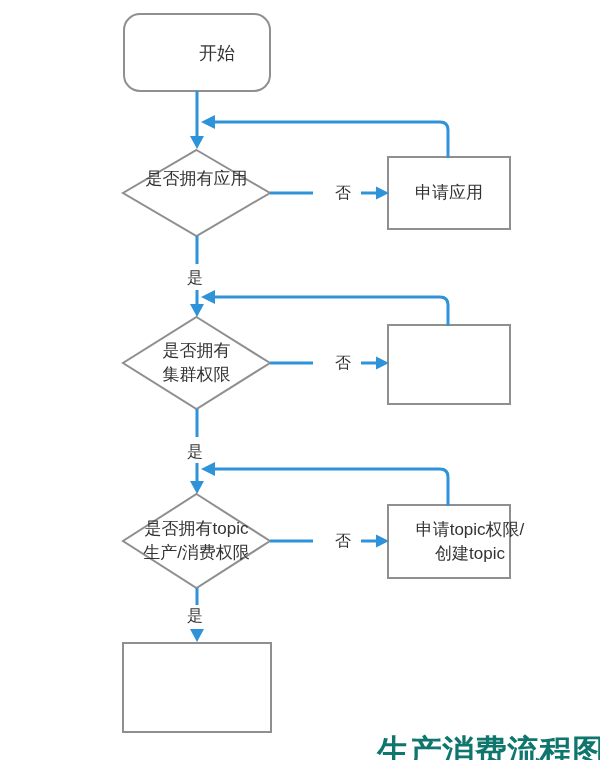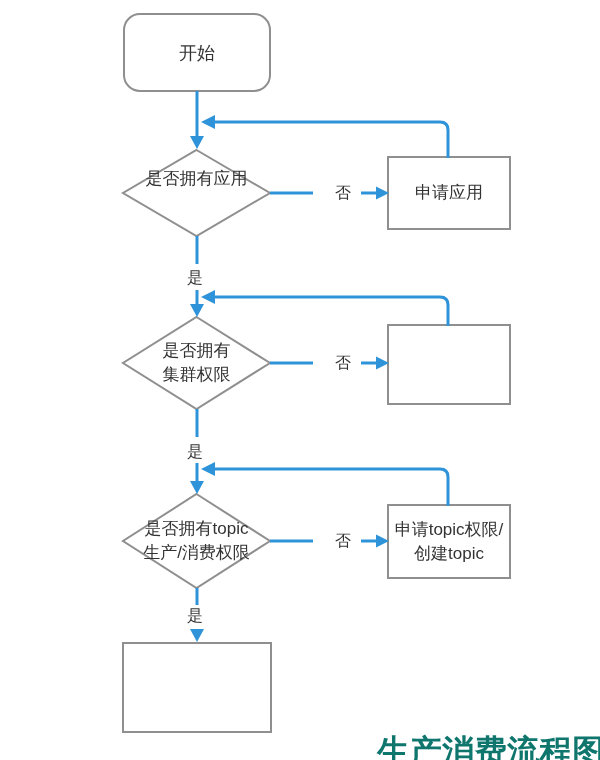--- a/index.html
+++ b/index.html
@@ -117,34 +117,34 @@
       <polygon points="197,317 190,304 204,304"></polygon>
       <polygon points="201,297 215,290 215,304"></polygon>
       <polygon points="389,363 376,356.5 376,369.5"></polygon>
       <polygon points="197,494 190,481 204,481"></polygon>
       <polygon points="201,469 215,462 215,476"></polygon>
       <polygon points="389,541 376,534.5 376,547.5"></polygon>
       <polygon points="197,642 190,629 204,629"></polygon>
     </g>
   </svg>
 
-  <div class="node-label start-label" style="left:124px; top:14px; width:146px; height:77px;">开始</div>
+  <div class="node-label start-label" style="left:124px; top:14px; width:146px; height:77px;padding-left:20px;">开始</div>
 
   <div class="node-label" style="left:123px; top:136px; width:147px; height:86px;">是否拥有应用</div>
 
   <div class="node-label" style="left:388px; top:157px; width:122px; height:72px;">申请应用</div>
 
   <div class="node-label" style="left:123px; top:317px; width:147px; height:92px;">是否拥有
 集群权限</div>
 
 
   <div class="node-label" style="left:112px; top:494px; width:169px; height:94px;">是否拥有topic
 生产/消费权限</div>
 
-  <div class="node-label" style="left:388px; top:505px; width:122px; height:73px;">申请topic权限/
+  <div class="node-label" style="left:409px; top:505px; width:122px; height:73px;">申请topic权限/
 创建topic</div>
 
 
   <div class="edge-label" style="left:327px; top:183px; width:32px; height:20px;">否</div>
   <div class="edge-label" style="left:327px; top:353px; width:32px; height:20px;">否</div>
   <div class="edge-label" style="left:327px; top:531px; width:32px; height:20px;">否</div>
 
   <div class="edge-label" style="left:182px; top:268px; width:26px; height:20px;">是</div>
   <div class="edge-label" style="left:182px; top:442px; width:26px; height:20px;">是</div>
   <div class="edge-label" style="left:182px; top:606px; width:26px; height:20px;">是</div>

